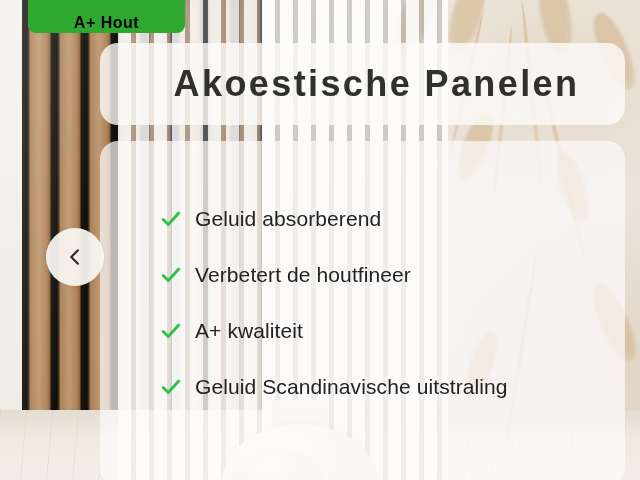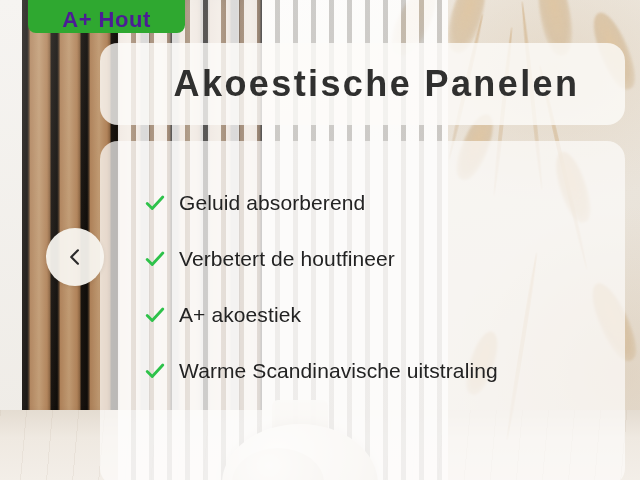--- a/index.html
+++ b/index.html
@@ -122,22 +122,22 @@
     width: 157px; height: 55px;
     background: #2fa830;
     border-radius: 8px;
     display: flex;
     align-items: flex-end;
     justify-content: center;
     padding-bottom: 2px;
     box-sizing: border-box;
   }
   .badge-label {
-    color: #4c1d95;
-    font-size: 22px;
+    color: #000000;
+    font-size: 16px;
     font-weight: bold;
     letter-spacing: .5px;
     line-height: 1;
     white-space: nowrap;
   }
 
   .title-card {
     position: absolute;
     left: 100px; top: 43px;
     width: 525px; height: 82px;
@@ -161,21 +161,21 @@
     position: absolute;
     left: 100px; top: 141px;
     width: 525px; height: 345px;
     background: rgba(252,251,249,.72);
     border-radius: 18px;
     box-sizing: border-box;
     padding: 34px 0 0 44px;
   }
   .feature-list {
     list-style: none;
-    margin: 0;
+    margin: 16px;
     padding: 0;
   }
   .feature-item {
     display: flex;
     align-items: center;
     height: 56px;
     gap: 13px;
   }
   .check-icon {
     width: 22px;
@@ -260,27 +260,27 @@
       <li class="feature-item">
         <svg class="check-icon" viewBox="0 0 24 24" fill="none">
           <path d="M3.5 12.5 L9 18 L20.5 5.5" stroke="#2ec24a" stroke-width="3.1" stroke-linecap="round" stroke-linejoin="round"></path>
         </svg>
         <span class="feature-label">Verbetert de houtfineer</span>
       </li>
       <li class="feature-item">
         <svg class="check-icon" viewBox="0 0 24 24" fill="none">
           <path d="M3.5 12.5 L9 18 L20.5 5.5" stroke="#2ec24a" stroke-width="3.1" stroke-linecap="round" stroke-linejoin="round"></path>
         </svg>
-        <span class="feature-label">A+ akoestiek</span>
-      </li>
-      <li class="feature-item">
-        <svg class="check-icon" viewBox="0 0 24 24" fill="none">
-          <path d="M3.5 12.5 L9 18 L20.5 5.5" stroke="#2ec24a" stroke-width="3.1" stroke-linecap="round" stroke-linejoin="round"></path>
-        </svg>
-        <span class="feature-label">Warme Scandinavische uitstraling</span>
+        <span class="feature-label">A+ kwaliteit</span>
+      </li>
+      <li class="feature-item">
+        <svg class="check-icon" viewBox="0 0 24 24" fill="none">
+          <path d="M3.5 12.5 L9 18 L20.5 5.5" stroke="#2ec24a" stroke-width="3.1" stroke-linecap="round" stroke-linejoin="round"></path>
+        </svg>
+        <span class="feature-label">Geluid Scandinavische uitstraling</span>
       </li>
     </ul>
   </div>
 
   <button class="prev-button">
     <svg class="chev" viewBox="0 0 24 24" fill="none">
       <path d="M15.5 4 L7.5 12 L15.5 20" stroke="#2b2b2b" stroke-width="2.6" stroke-linecap="round" stroke-linejoin="round"></path>
     </svg>
   </button>
 

